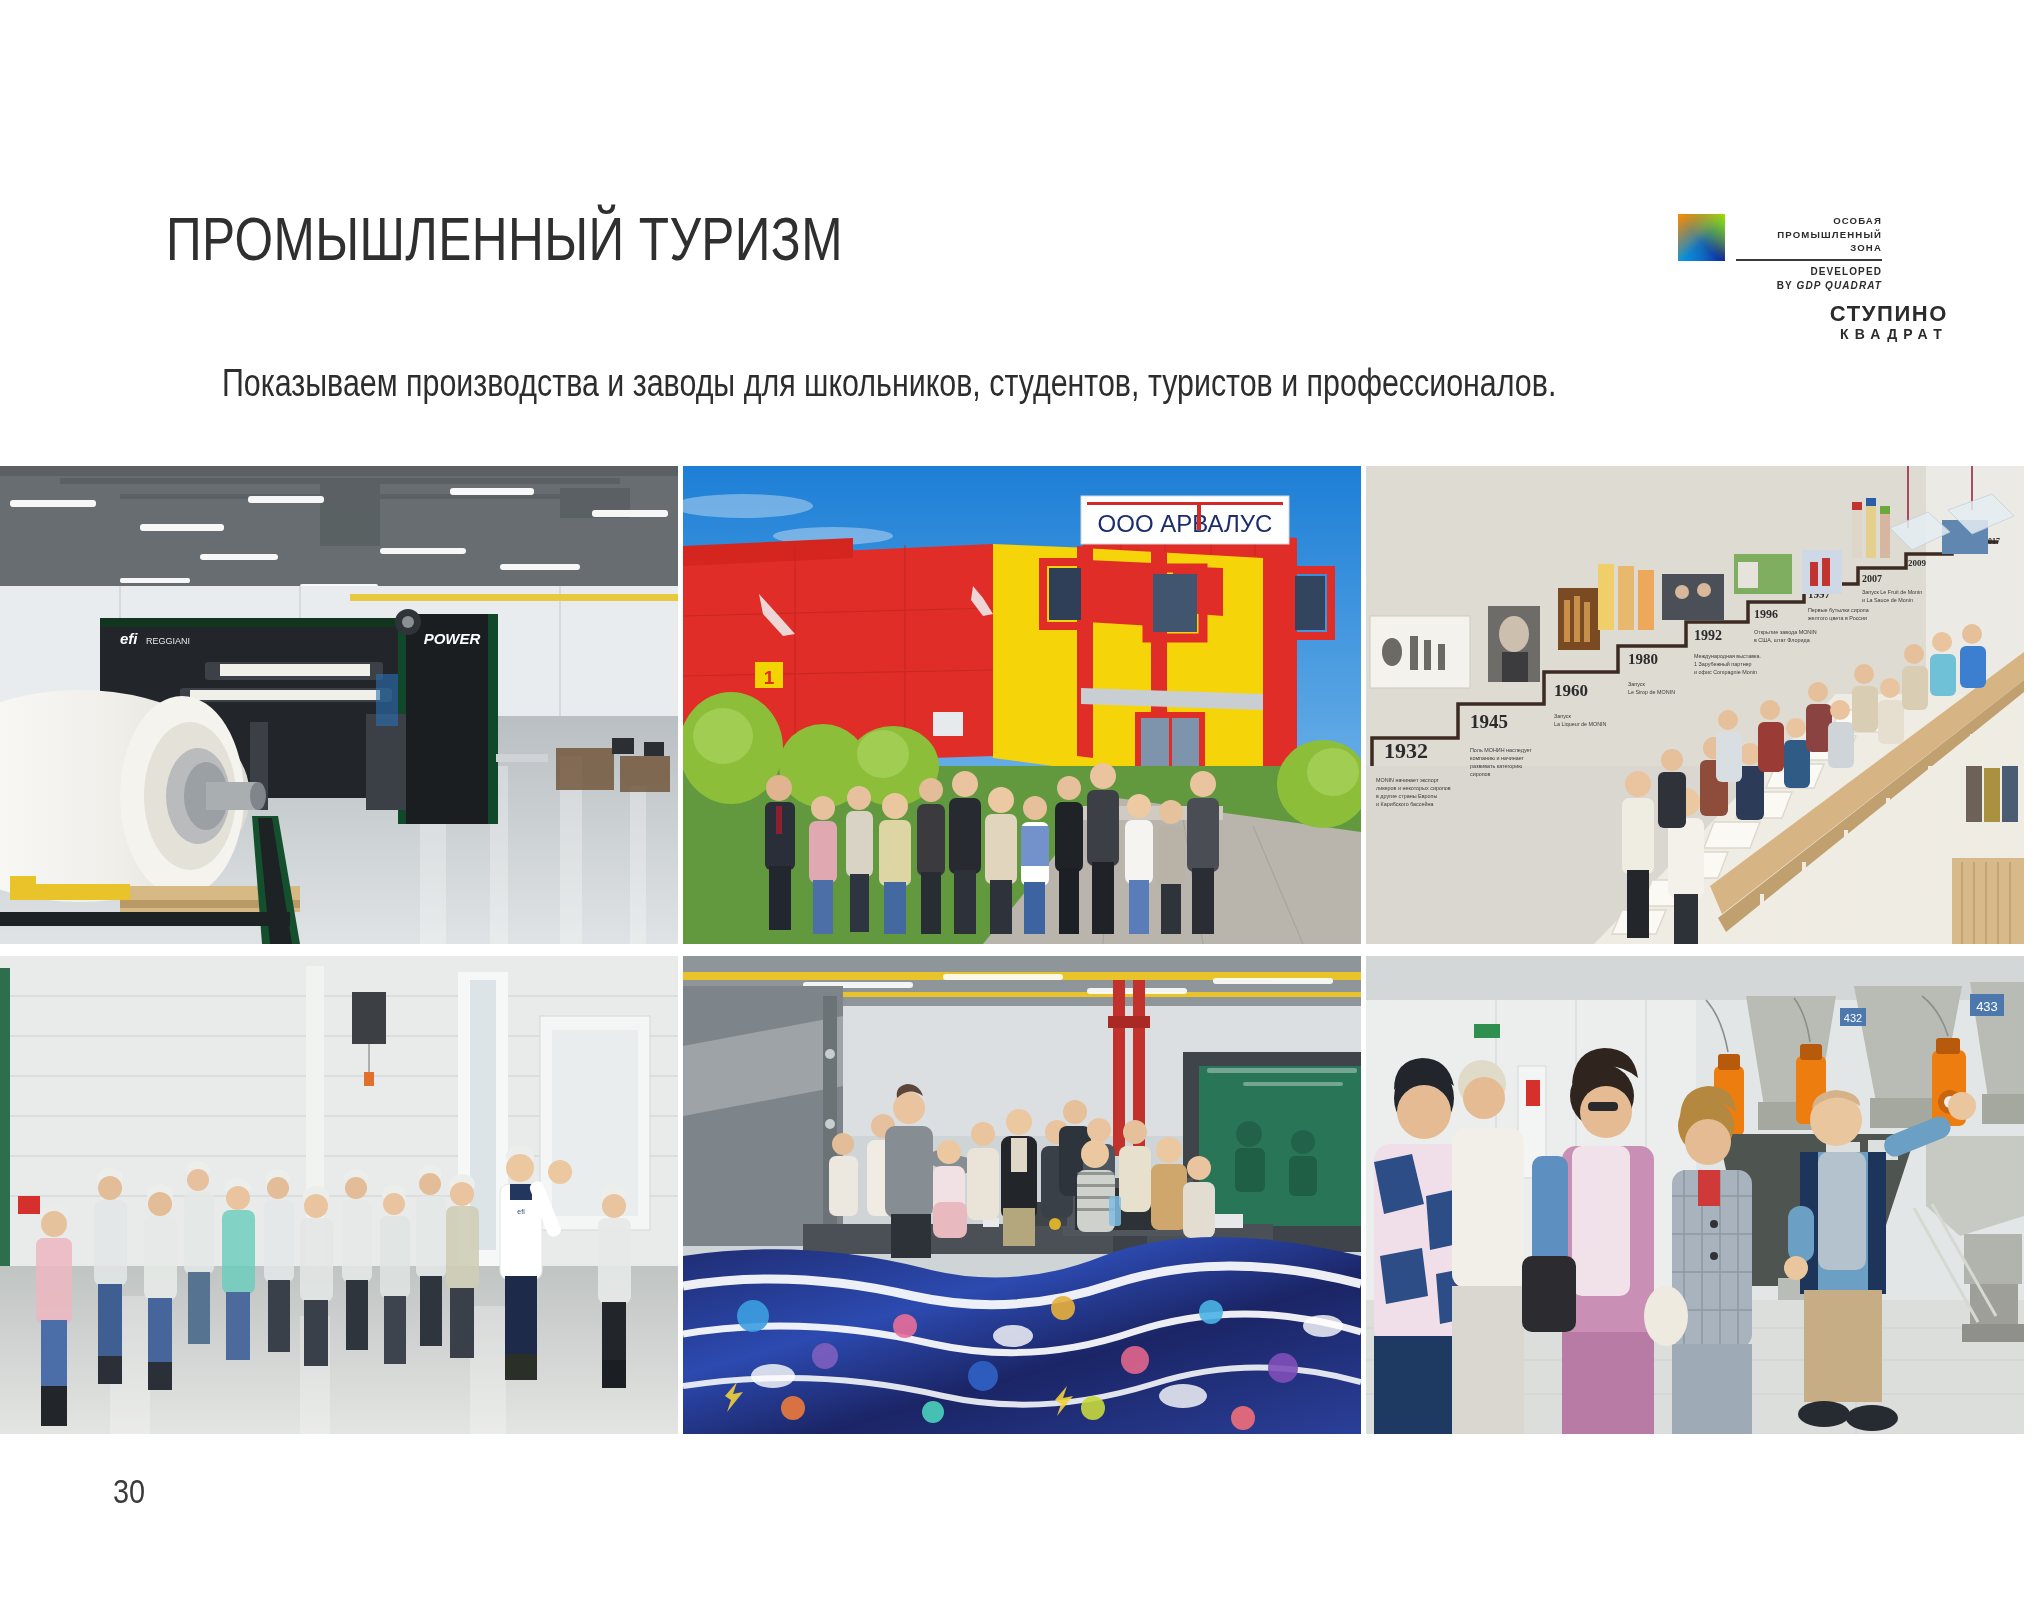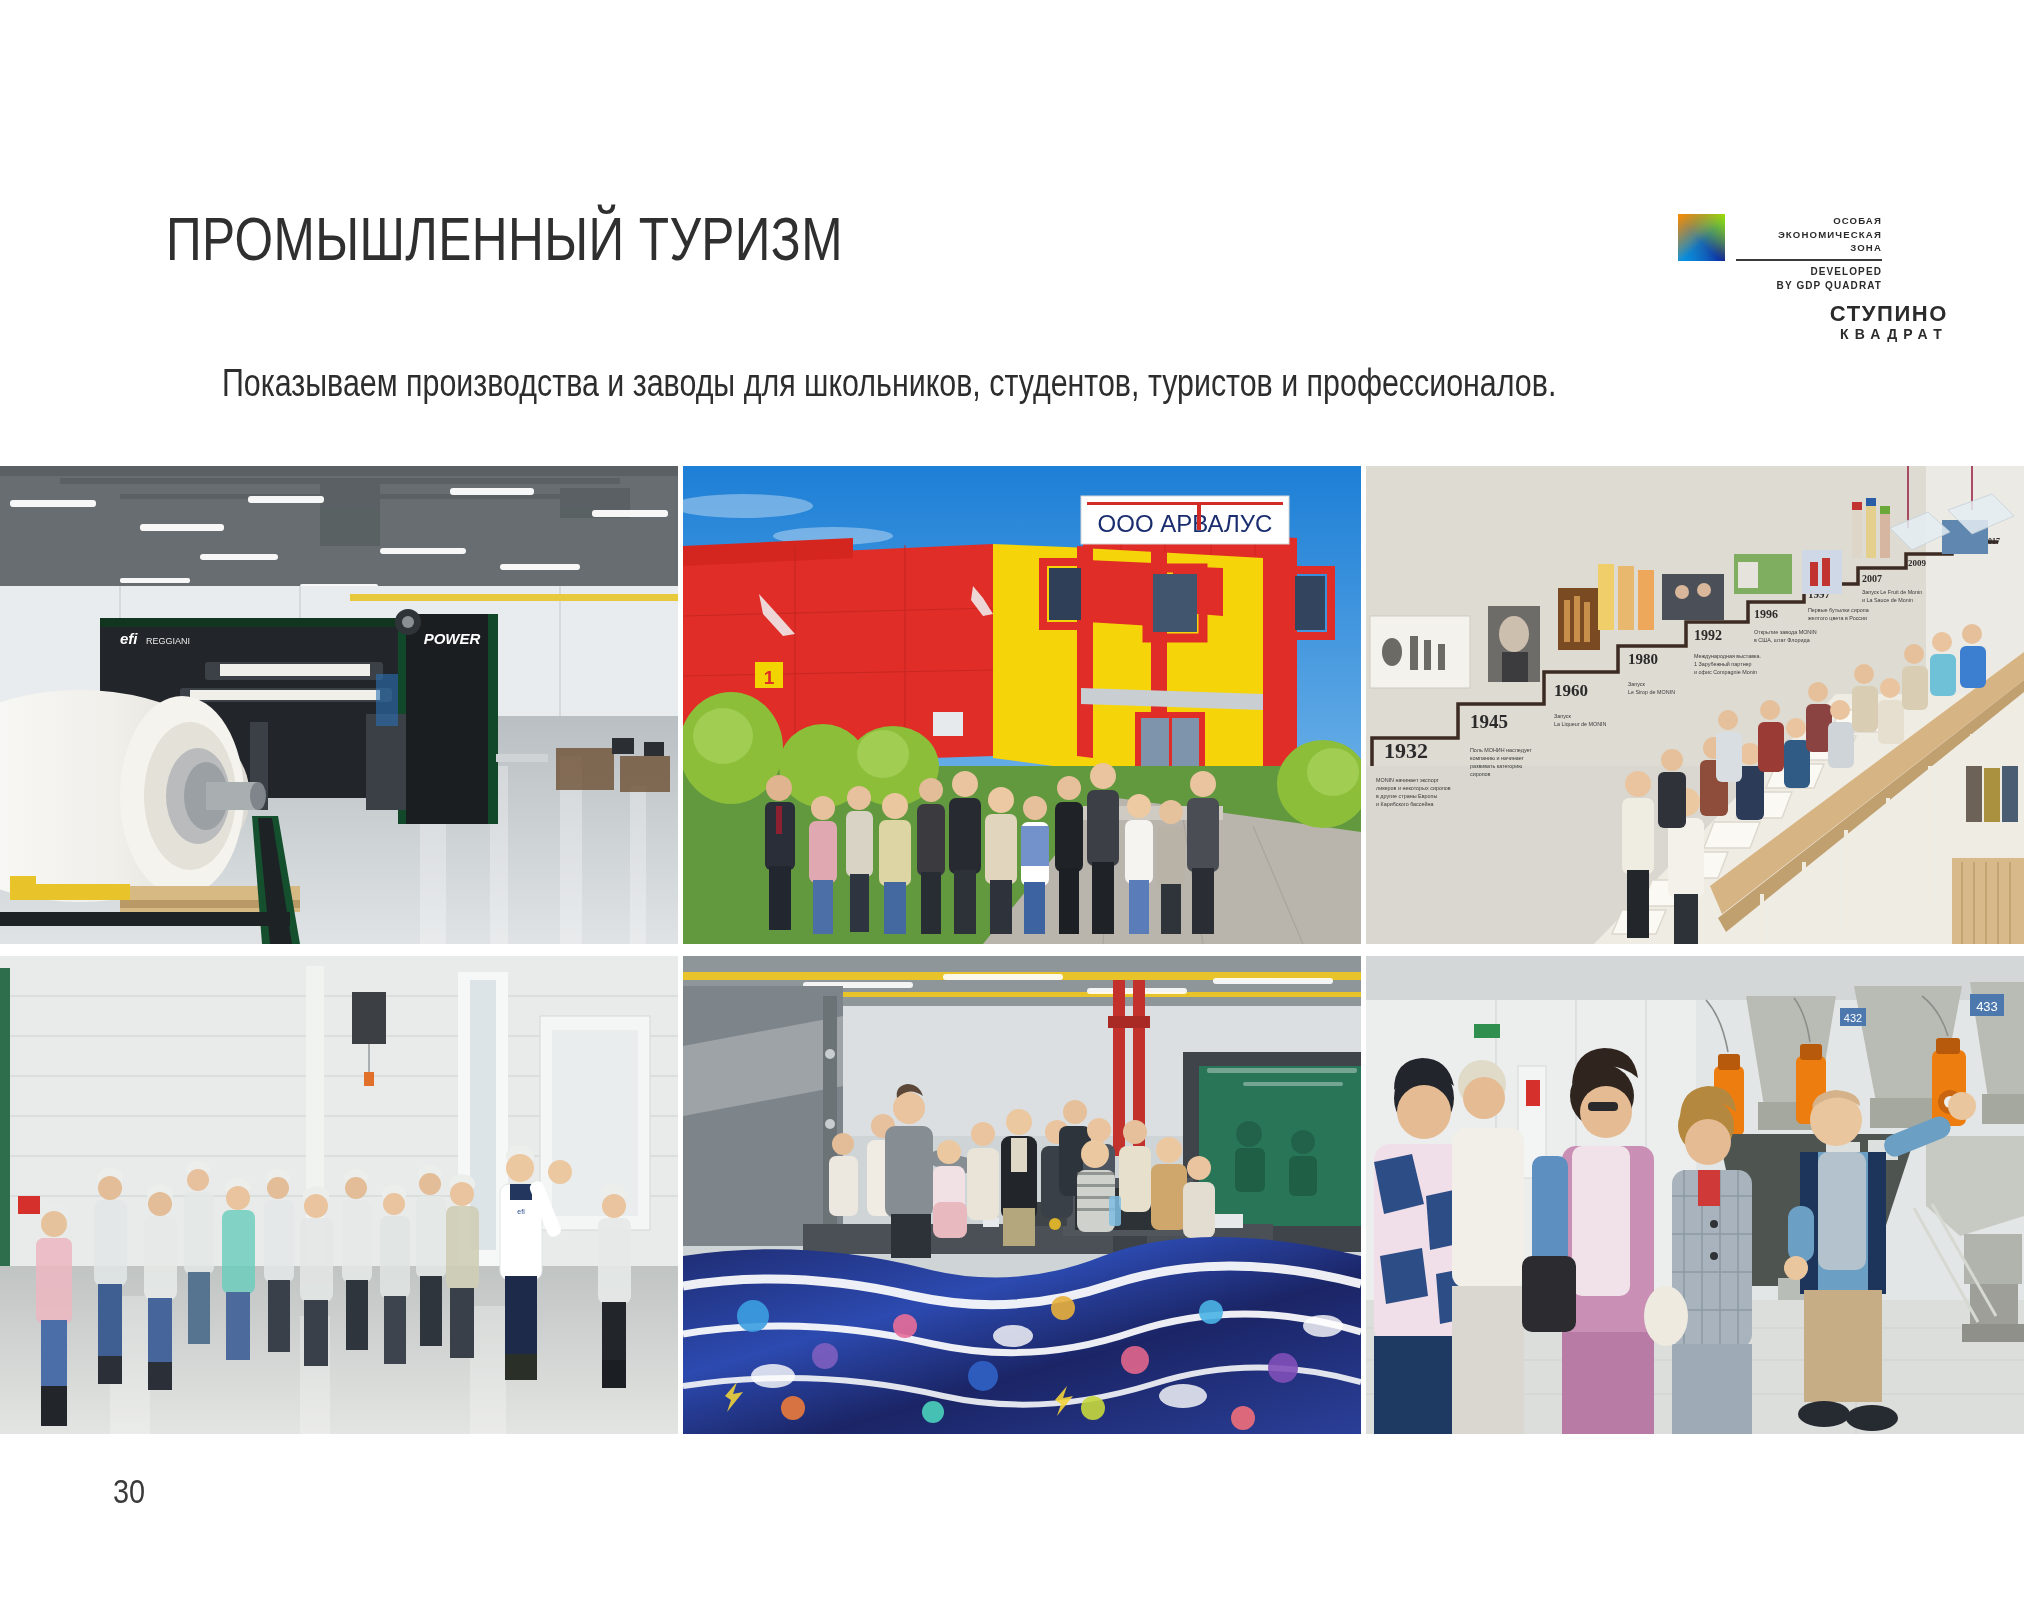--- a/index.html
+++ b/index.html
@@ -59,21 +59,21 @@
         rgba(0,150,235,1) 0%,
         rgba(0,150,235,0) 55%),
       linear-gradient(to top left,
         rgba(10,15,150,1) 0%,
         rgba(10,15,150,0) 60%),
       #2a7fa8;
   }
   .logo-txt{font-size:9.6px;line-height:1.42;letter-spacing:1.15px;font-weight:700;color:#2b2b2b;}
   .logo-rule{height:2px;background:#3a3a3a;margin:4px 0 4px 0;width:146px;}
   .logo-dev{font-size:10px;line-height:1.42;letter-spacing:1.1px;font-weight:700;color:#2b2b2b;}
-  .logo-dev b{font-weight:900;letter-spacing:1.1px;}
+  .logo-dev b{font-weight:900;letter-spacing:1.1px;font-style:italic;}
   .logo-name{
     margin-top:9px;
     font-size:22px;font-weight:800;letter-spacing:1.6px;color:#2b2b2b;line-height:1.06;
   }
   .logo-name2{
     font-size:14px;font-weight:800;letter-spacing:6.2px;color:#2b2b2b;line-height:1.15;
   }
 
   
   .grid{
@@ -104,21 +104,21 @@
 
   <div class="page-title">ПРОМЫШЛЕННЫЙ ТУРИЗМ</div>
 
   <div class="subtitle">Показываем производства и заводы для школьников, студентов, туристов и профессионалов.</div>
 
   <div class="logo">
     <div class="logo-top">
       <div class="logo-square"></div>
       <div>
         <div class="logo-txt">ОСОБАЯ</div>
-        <div class="logo-txt">ЭКОНОМИЧЕСКАЯ</div>
+        <div class="logo-txt">ПРОМЫШЛЕННЫЙ</div>
         <div class="logo-txt">ЗОНА</div>
         <div class="logo-rule"></div>
         <div class="logo-dev">DEVELOPED</div>
         <div class="logo-dev"><span>BY </span><b>GDP QUADRAT</b></div>
       </div>
     </div>
     <div class="logo-name">СТУПИНО</div>
     <div class="logo-name2">КВАДРАТ</div>
   </div>
 

